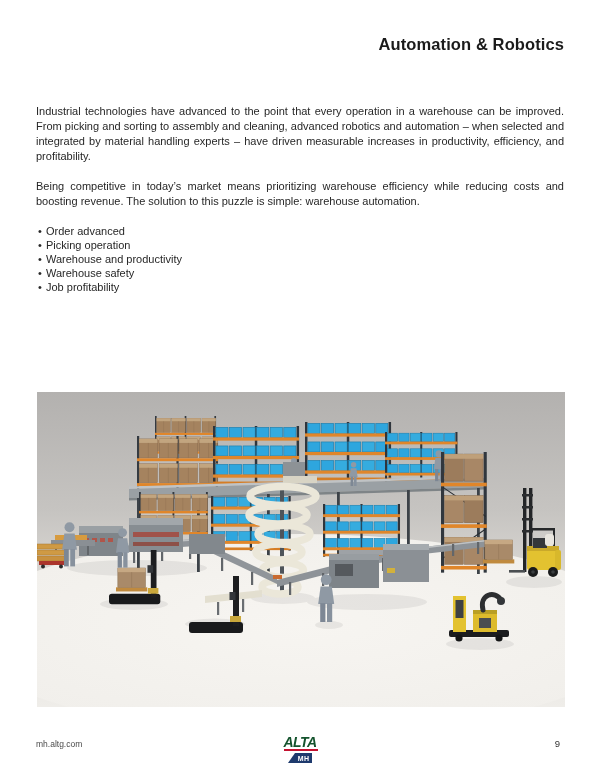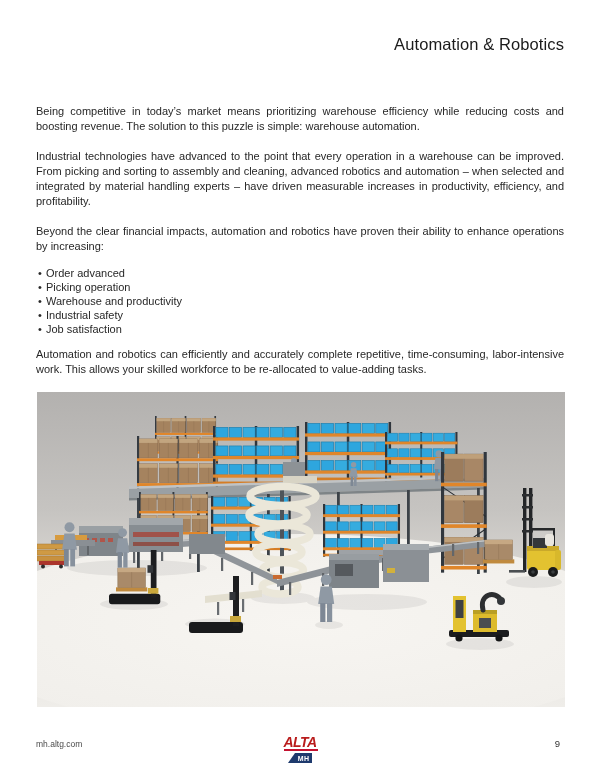--- a/index.html
+++ b/index.html
@@ -2,79 +2,77 @@
 <html><head>
 <meta charset="utf-8">
 <style>
   html,body{margin:0;padding:0;background:#ffffff;}
   .page{
     position:relative;width:600px;height:776px;background:#ffffff;
     font-family:"Liberation Sans",sans-serif;color:#262626;overflow:hidden;
   }
   .title{
     position:absolute;top:35px;left:36px;right:36px;margin:0;
-    text-align:right;font-size:16.5px;font-weight:400;color:#1b1b1b;letter-spacing:.1px;
+    text-align:right;font-size:16.5px;font-weight:700;color:#1b1b1b;letter-spacing:.1px;
   }
   .body-text{position:absolute;top:104px;left:36px;width:528px;font-size:11px;line-height:15px;color:#272727;}
   .body-text p{margin:0 0 15px 0;text-align:justify;}
   .body-text p.tight{margin-bottom:12px;}
   .benefits{list-style:none;margin:0 0 11px 0;padding:0;line-height:14px;}
   .benefits li{display:flex;align-items:baseline;padding-left:2px;}
   .benefits .marker{width:8px;flex:0 0 8px;}
   .illustration{position:absolute;left:37px;top:392px;width:528px;height:315px;margin:0;}
   .illustration svg{display:block;}
   .footer-site{position:absolute;left:36px;top:739px;font-size:8.5px;color:#4b4b4b;}
   .page-num{position:absolute;right:40px;top:738px;font-size:9.5px;color:#333333;}
   .logo{position:absolute;left:50%;transform:translateX(-50%);top:736px;width:42px;}
   .logo-alta{
     display:block;text-align:center;font-style:italic;font-weight:700;font-size:14px;
-    line-height:13px;color:#b91c1c;letter-spacing:-.5px;
+    line-height:13px;color:#14532d;letter-spacing:-.5px;
   }
   .logo-rule{height:2px;background:#c41230;margin:0 3px 1.5px 5px;}
   .logo-mh-row{display:flex;justify-content:center;align-items:flex-end;}
   .logo-tri{width:0;height:0;border-bottom:10px solid #1e3a6d;border-left:7px solid transparent;}
   .logo-mh{
     background:#1e3a6d;color:#ffffff;font-weight:700;font-size:7px;line-height:1;
     padding:2px 3px 1.5px;letter-spacing:.3px;
   }
 </style>
 </head>
 <body>
 
 <div class="page">
 
   <h1 class="title">Automation &amp; Robotics</h1>
 
   <div class="body-text">
+    <p>Industrial technologies have advanced to the point that every operation in a warehouse can be improved. From picking and sorting to assembly and cleaning, advanced robotics and automation – when selected and integrated by material handling experts – have driven measurable increases in productivity, efficiency, and profitability.</p>
     <p>Being competitive in today’s market means prioritizing warehouse efficiency while reducing costs and boosting revenue. The solution to this puzzle is simple: warehouse automation.</p>
-    <p>Industrial technologies have advanced to the point that every operation in a warehouse can be improved. From picking and sorting to assembly and cleaning, advanced robotics and automation – when selected and integrated by material handling experts – have driven measurable increases in productivity, efficiency, and profitability.</p>
-    <p class="tight">Beyond the clear financial impacts, automation and robotics have proven their ability to enhance operations by increasing:</p>
     <ul class="benefits">
       <li>
         <span class="marker">•</span>
         <span>Order advanced</span>
       </li>
       <li>
         <span class="marker">•</span>
         <span>Picking operation</span>
       </li>
       <li>
         <span class="marker">•</span>
         <span>Warehouse and productivity</span>
       </li>
       <li>
         <span class="marker">•</span>
-        <span>Industrial safety</span>
-      </li>
-      <li>
-        <span class="marker">•</span>
-        <span>Job satisfaction</span>
+        <span>Warehouse safety</span>
+      </li>
+      <li>
+        <span class="marker">•</span>
+        <span>Job profitability</span>
       </li>
     </ul>
-    <p>Automation and robotics can efficiently and accurately complete repetitive, time-consuming, labor-intensive work. This allows your skilled workforce to be re-allocated to value-adding tasks.</p>
   </div>
 
   <figure class="illustration">
 
     <svg viewBox="0 0 528 315" width="528" height="315">
       <defs>
         <linearGradient id="bgG" x1="0" y1="0" x2="0" y2="1">
           <stop offset="0" stop-color="#b3b1af"></stop>
           <stop offset="0.38" stop-color="#c6c4c1"></stop>
           <stop offset="0.62" stop-color="#dedbd7"></stop>

